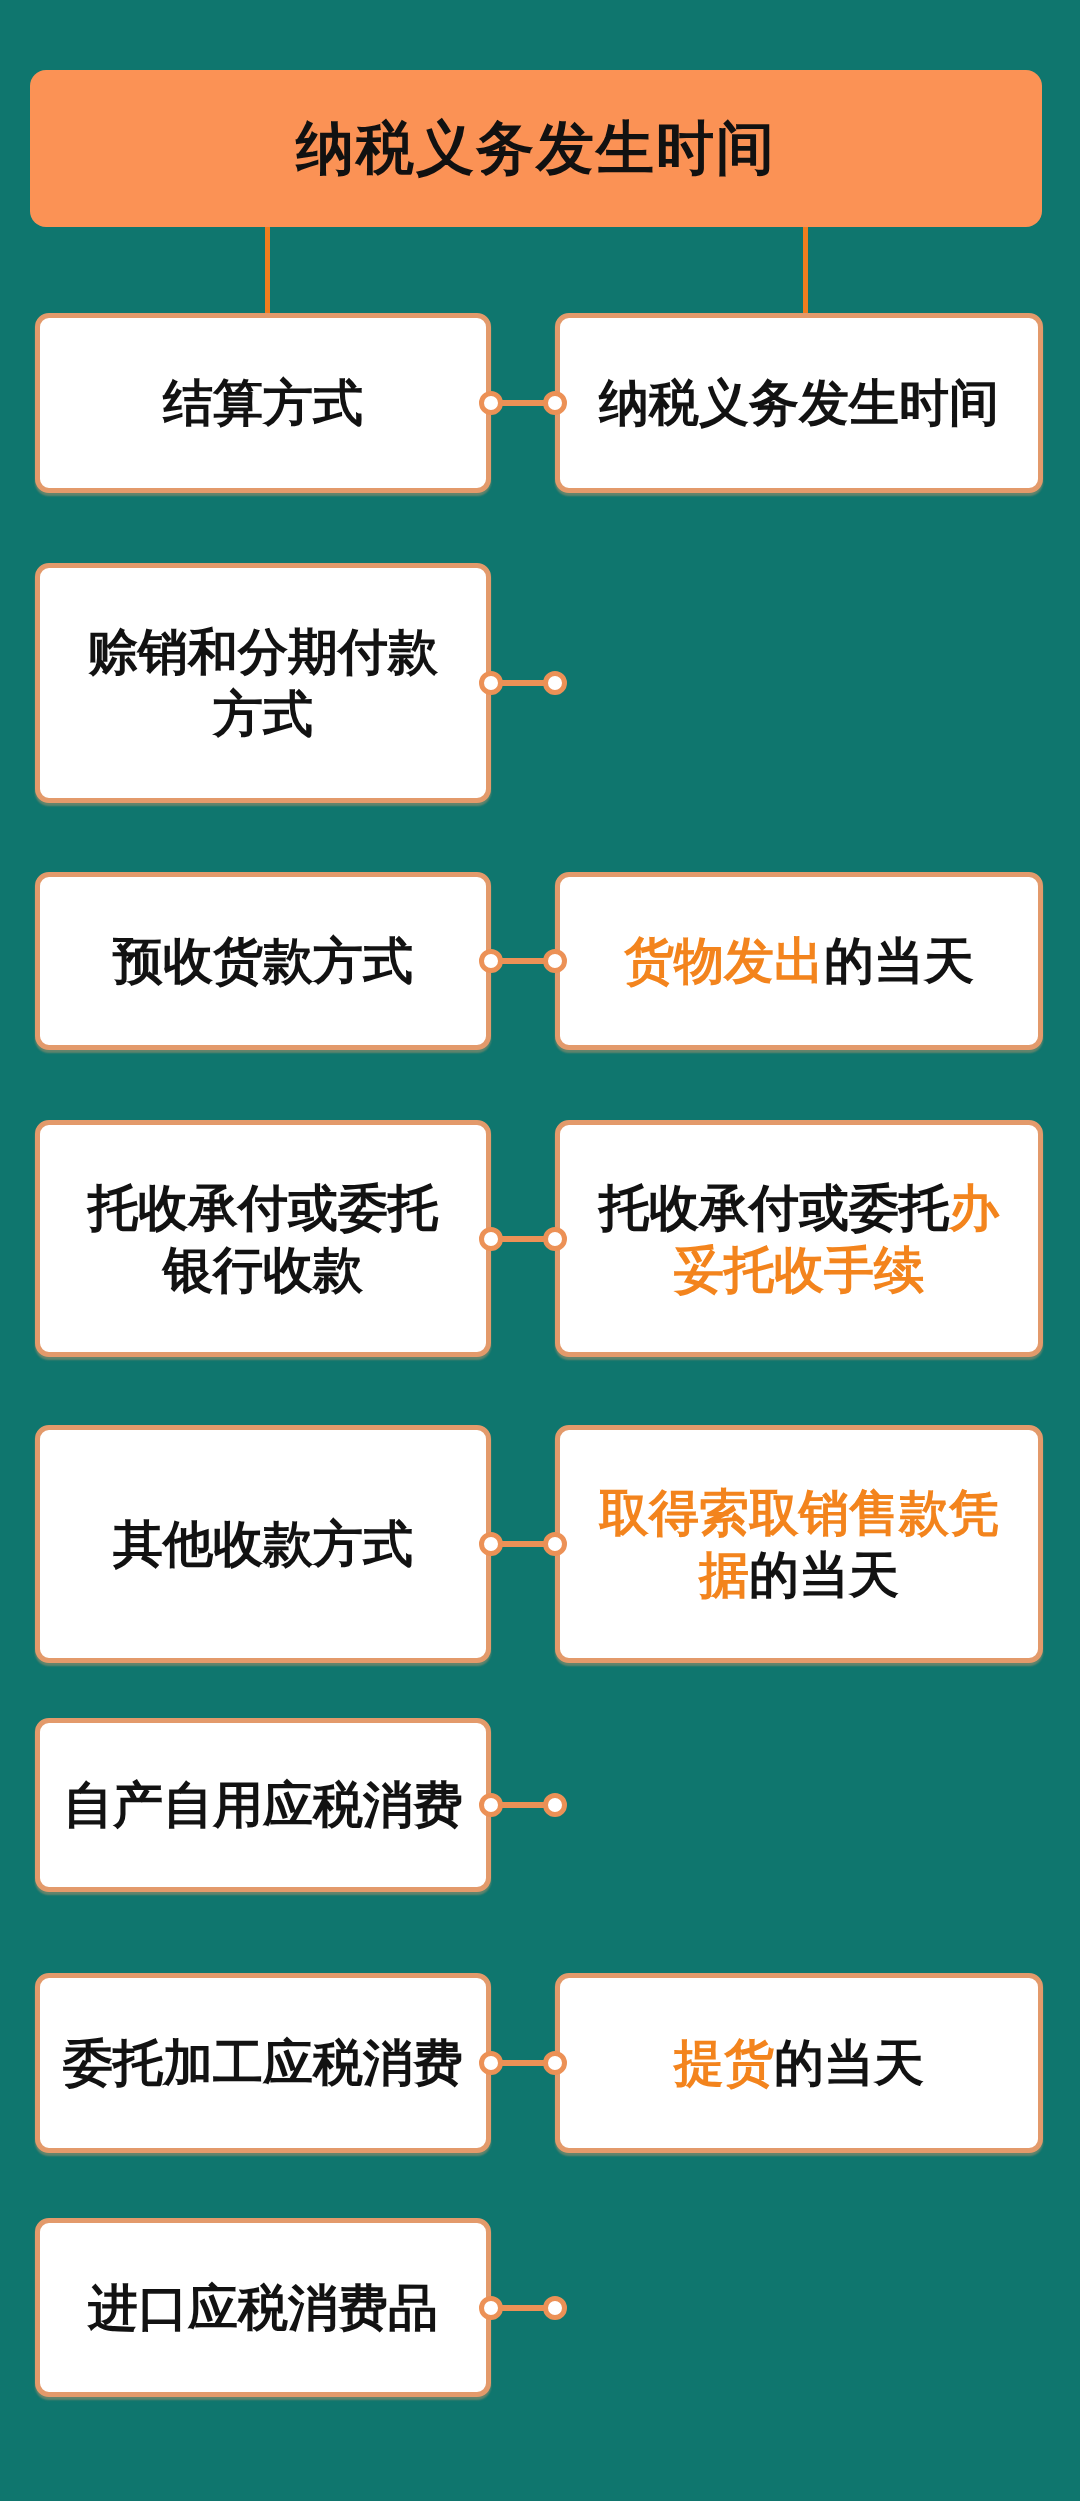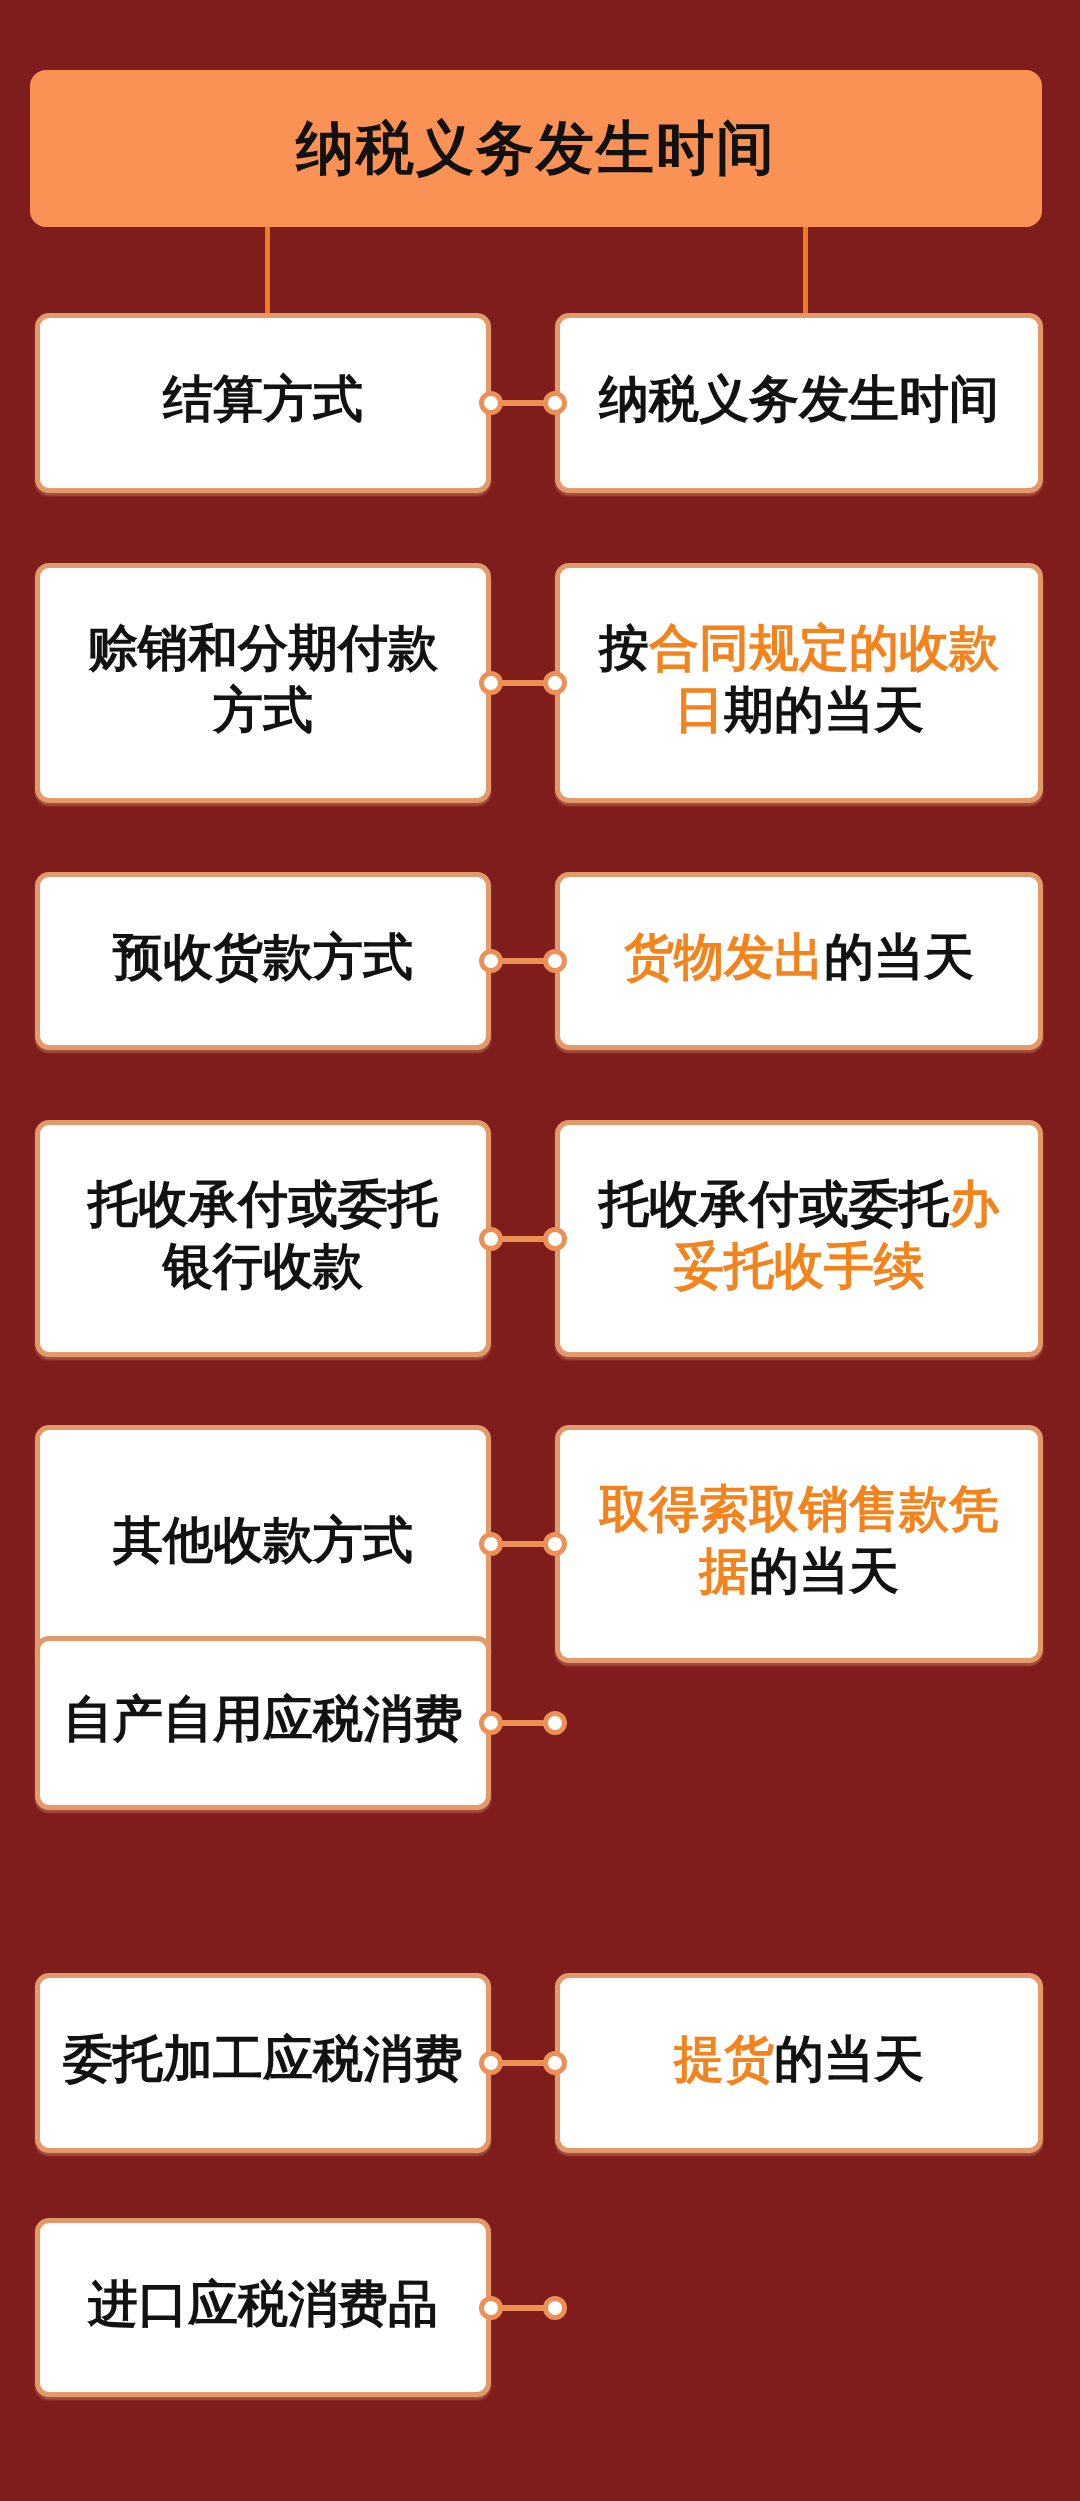--- a/index.html
+++ b/index.html
@@ -1,21 +1,21 @@
 <!DOCTYPE html>
 <html><head>
 <meta charset="utf-8">
 <style>
   html,body{margin:0;padding:0;background:#ffffff;}
   .canvas{
     position:relative;
     width:1080px;
     height:2501px;
-    background:#7f1d1d;
-    font-family:Liberation Mono, monospace;
+    background:#0f766e;
+    font-family:Liberation Sans, sans-serif;
     overflow:hidden;
   }
   .header-box{
     position:absolute;
     left:30px; top:70px;
     width:1012px; height:157px;
     background:var(--header-fill,#FB9255);
     border-radius:16px;
     display:flex; align-items:center; justify-content:center;
     font-size:58px; font-weight:700; color:#111111;
@@ -97,26 +97,20 @@
   </div>
 
   <div class="row" style="top:563px;height:240px;">
     <div class="box box-left">
       <div class="left-text">赊销和分期付款
 方式</div>
     </div>
     <div class="hbar"></div>
     <div class="dot dot-left"></div>
     <div class="dot dot-right"></div>
-    <div class="box box-right">
-      <div>
-          <div class="tline"><span>按</span><span class="hl">合同规定的收款</span></div>
-          <div class="tline"><span class="hl">日</span><span>期的当天</span></div>
-        </div>
-    </div>
   </div>
 
   <div class="row" style="top:872px;height:178px;">
     <div class="box box-left">
       <div class="left-text">预收货款方式</div>
     </div>
     <div class="hbar"></div>
     <div class="dot dot-left"></div>
     <div class="dot dot-right"></div>
     <div class="box box-right">
@@ -150,21 +144,21 @@
     <div class="dot dot-left"></div>
     <div class="dot dot-right"></div>
     <div class="box box-right">
       <div>
           <div class="tline"><span class="hl">取得索取销售款凭</span></div>
           <div class="tline"><span class="hl">据</span><span>的当天</span></div>
         </div>
     </div>
   </div>
 
-  <div class="row" style="top:1636px;height:174px;">
+  <div class="row" style="top:1718px;height:174px;">
     <div class="box box-left">
       <div class="left-text">自产自用应税消费</div>
     </div>
     <div class="hbar"></div>
     <div class="dot dot-left"></div>
     <div class="dot dot-right"></div>
   </div>
 
   <div class="row" style="top:1973px;height:180px;">
     <div class="box box-left">

